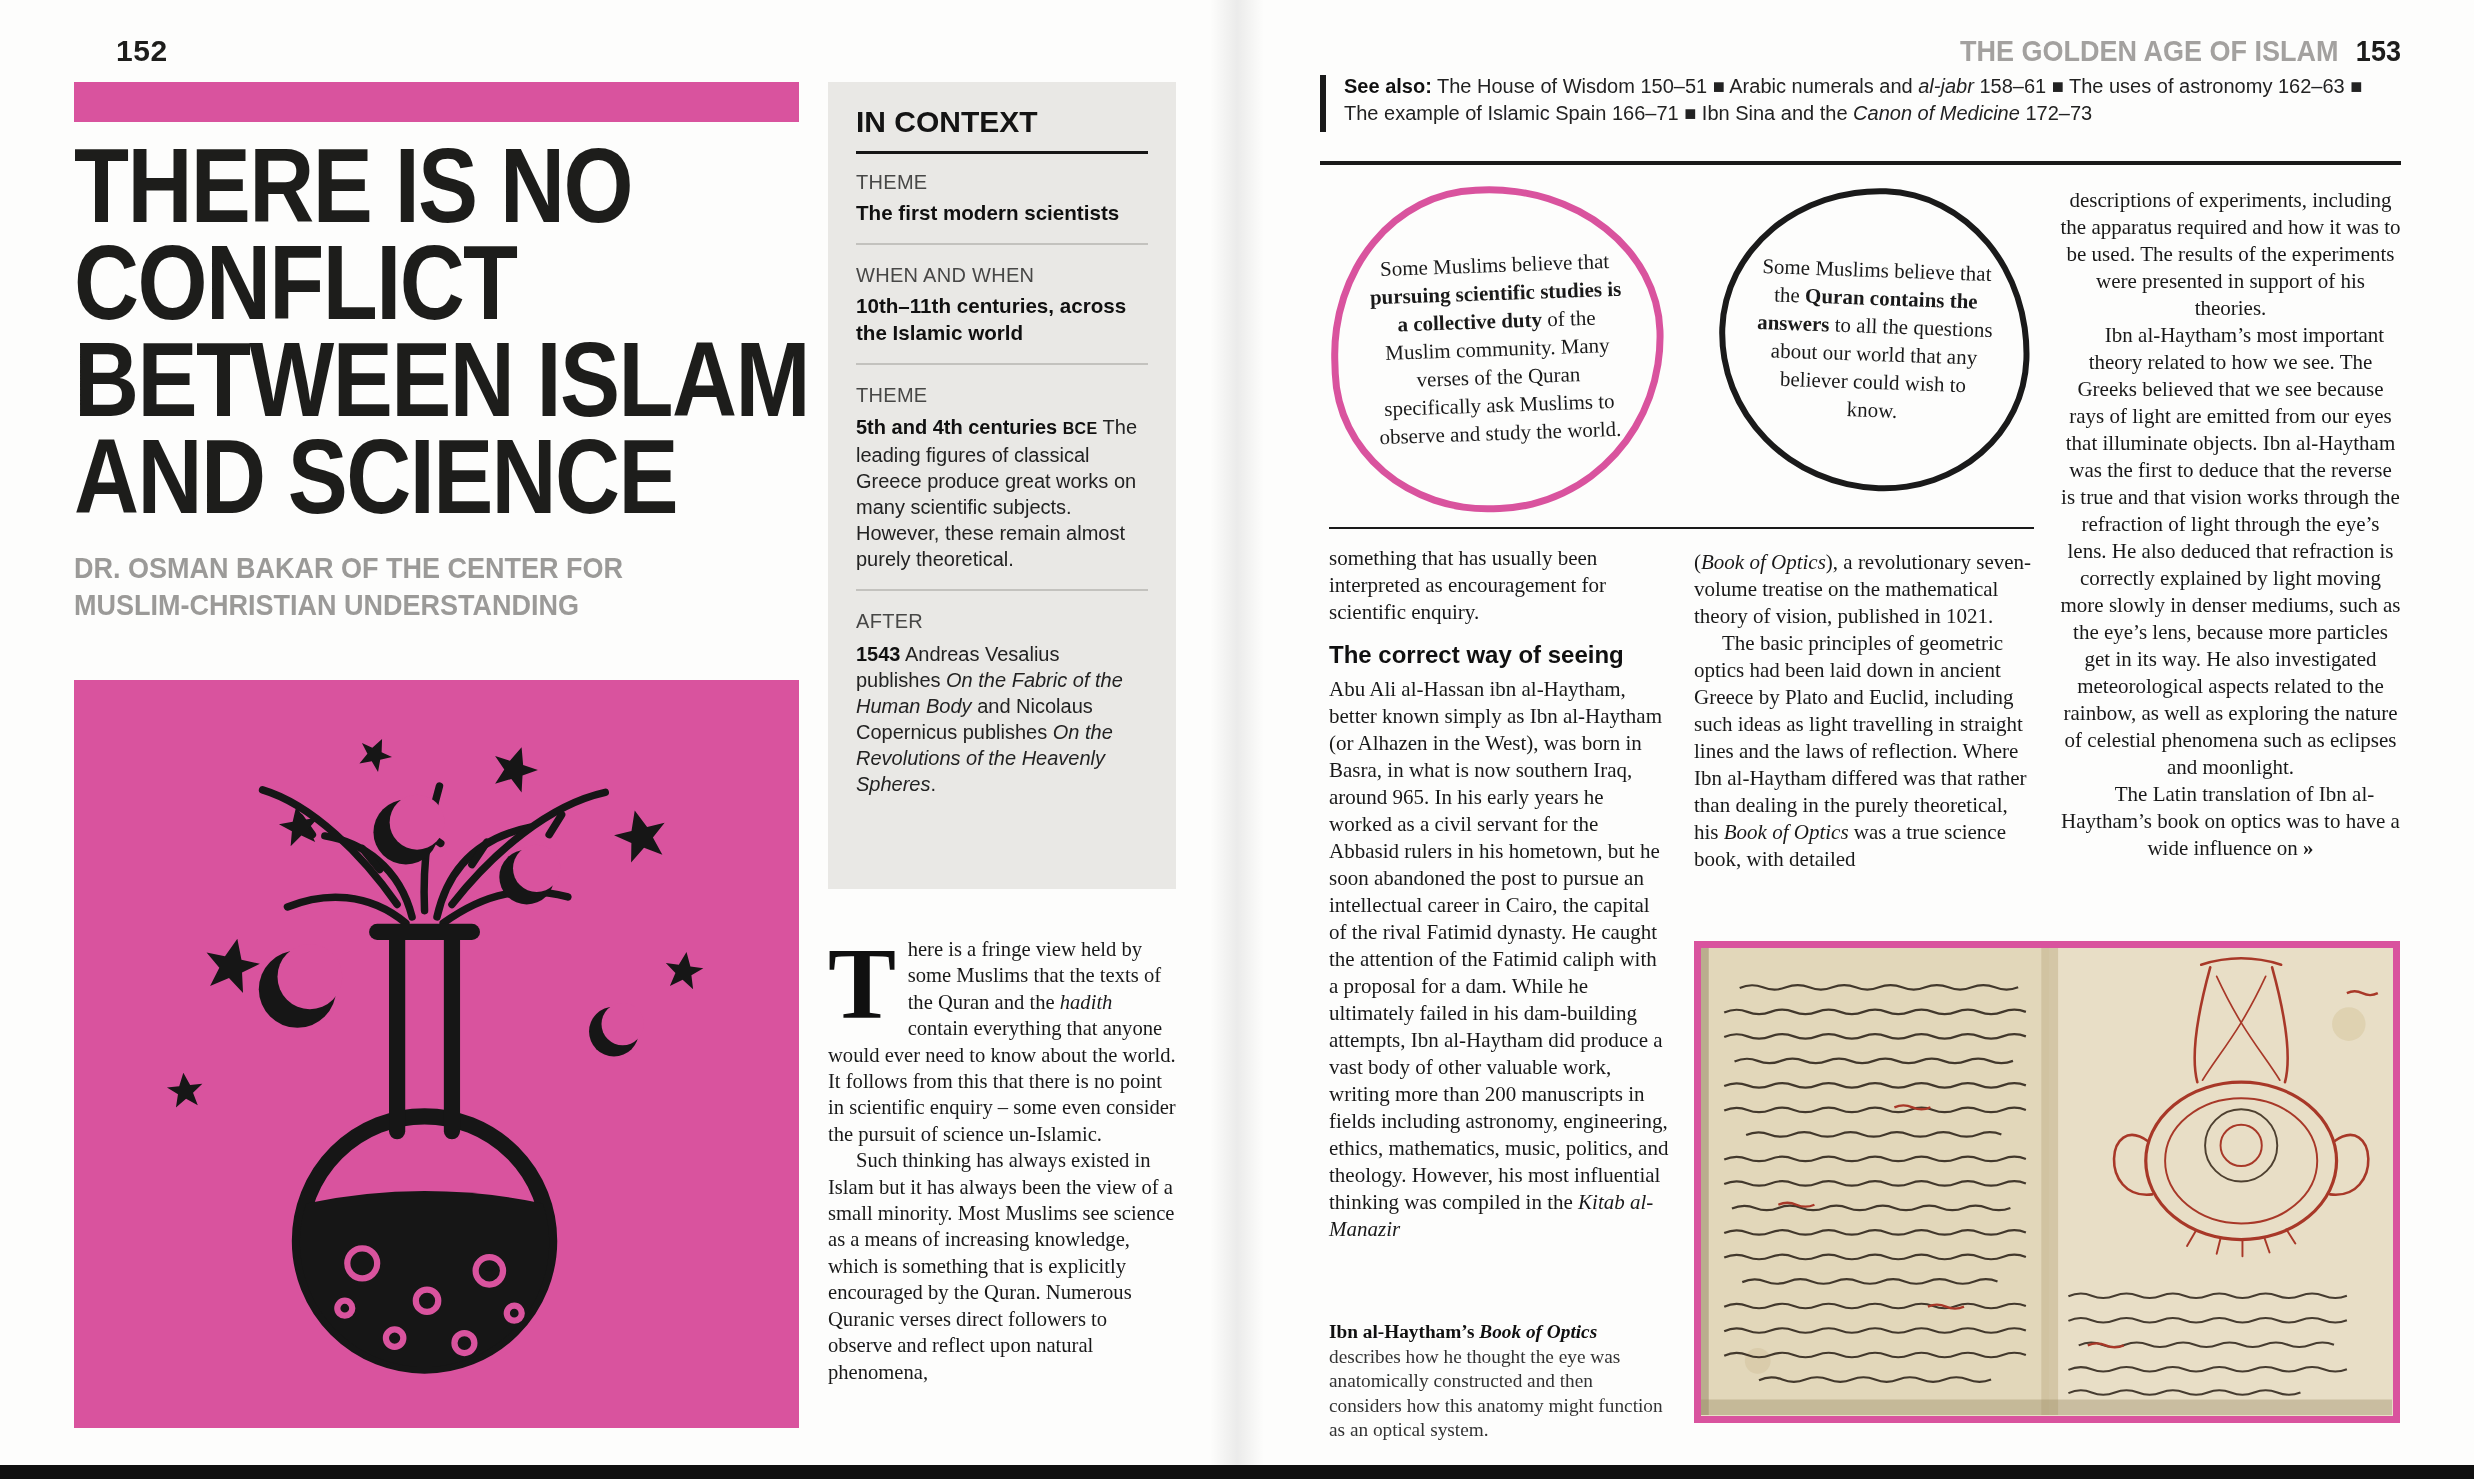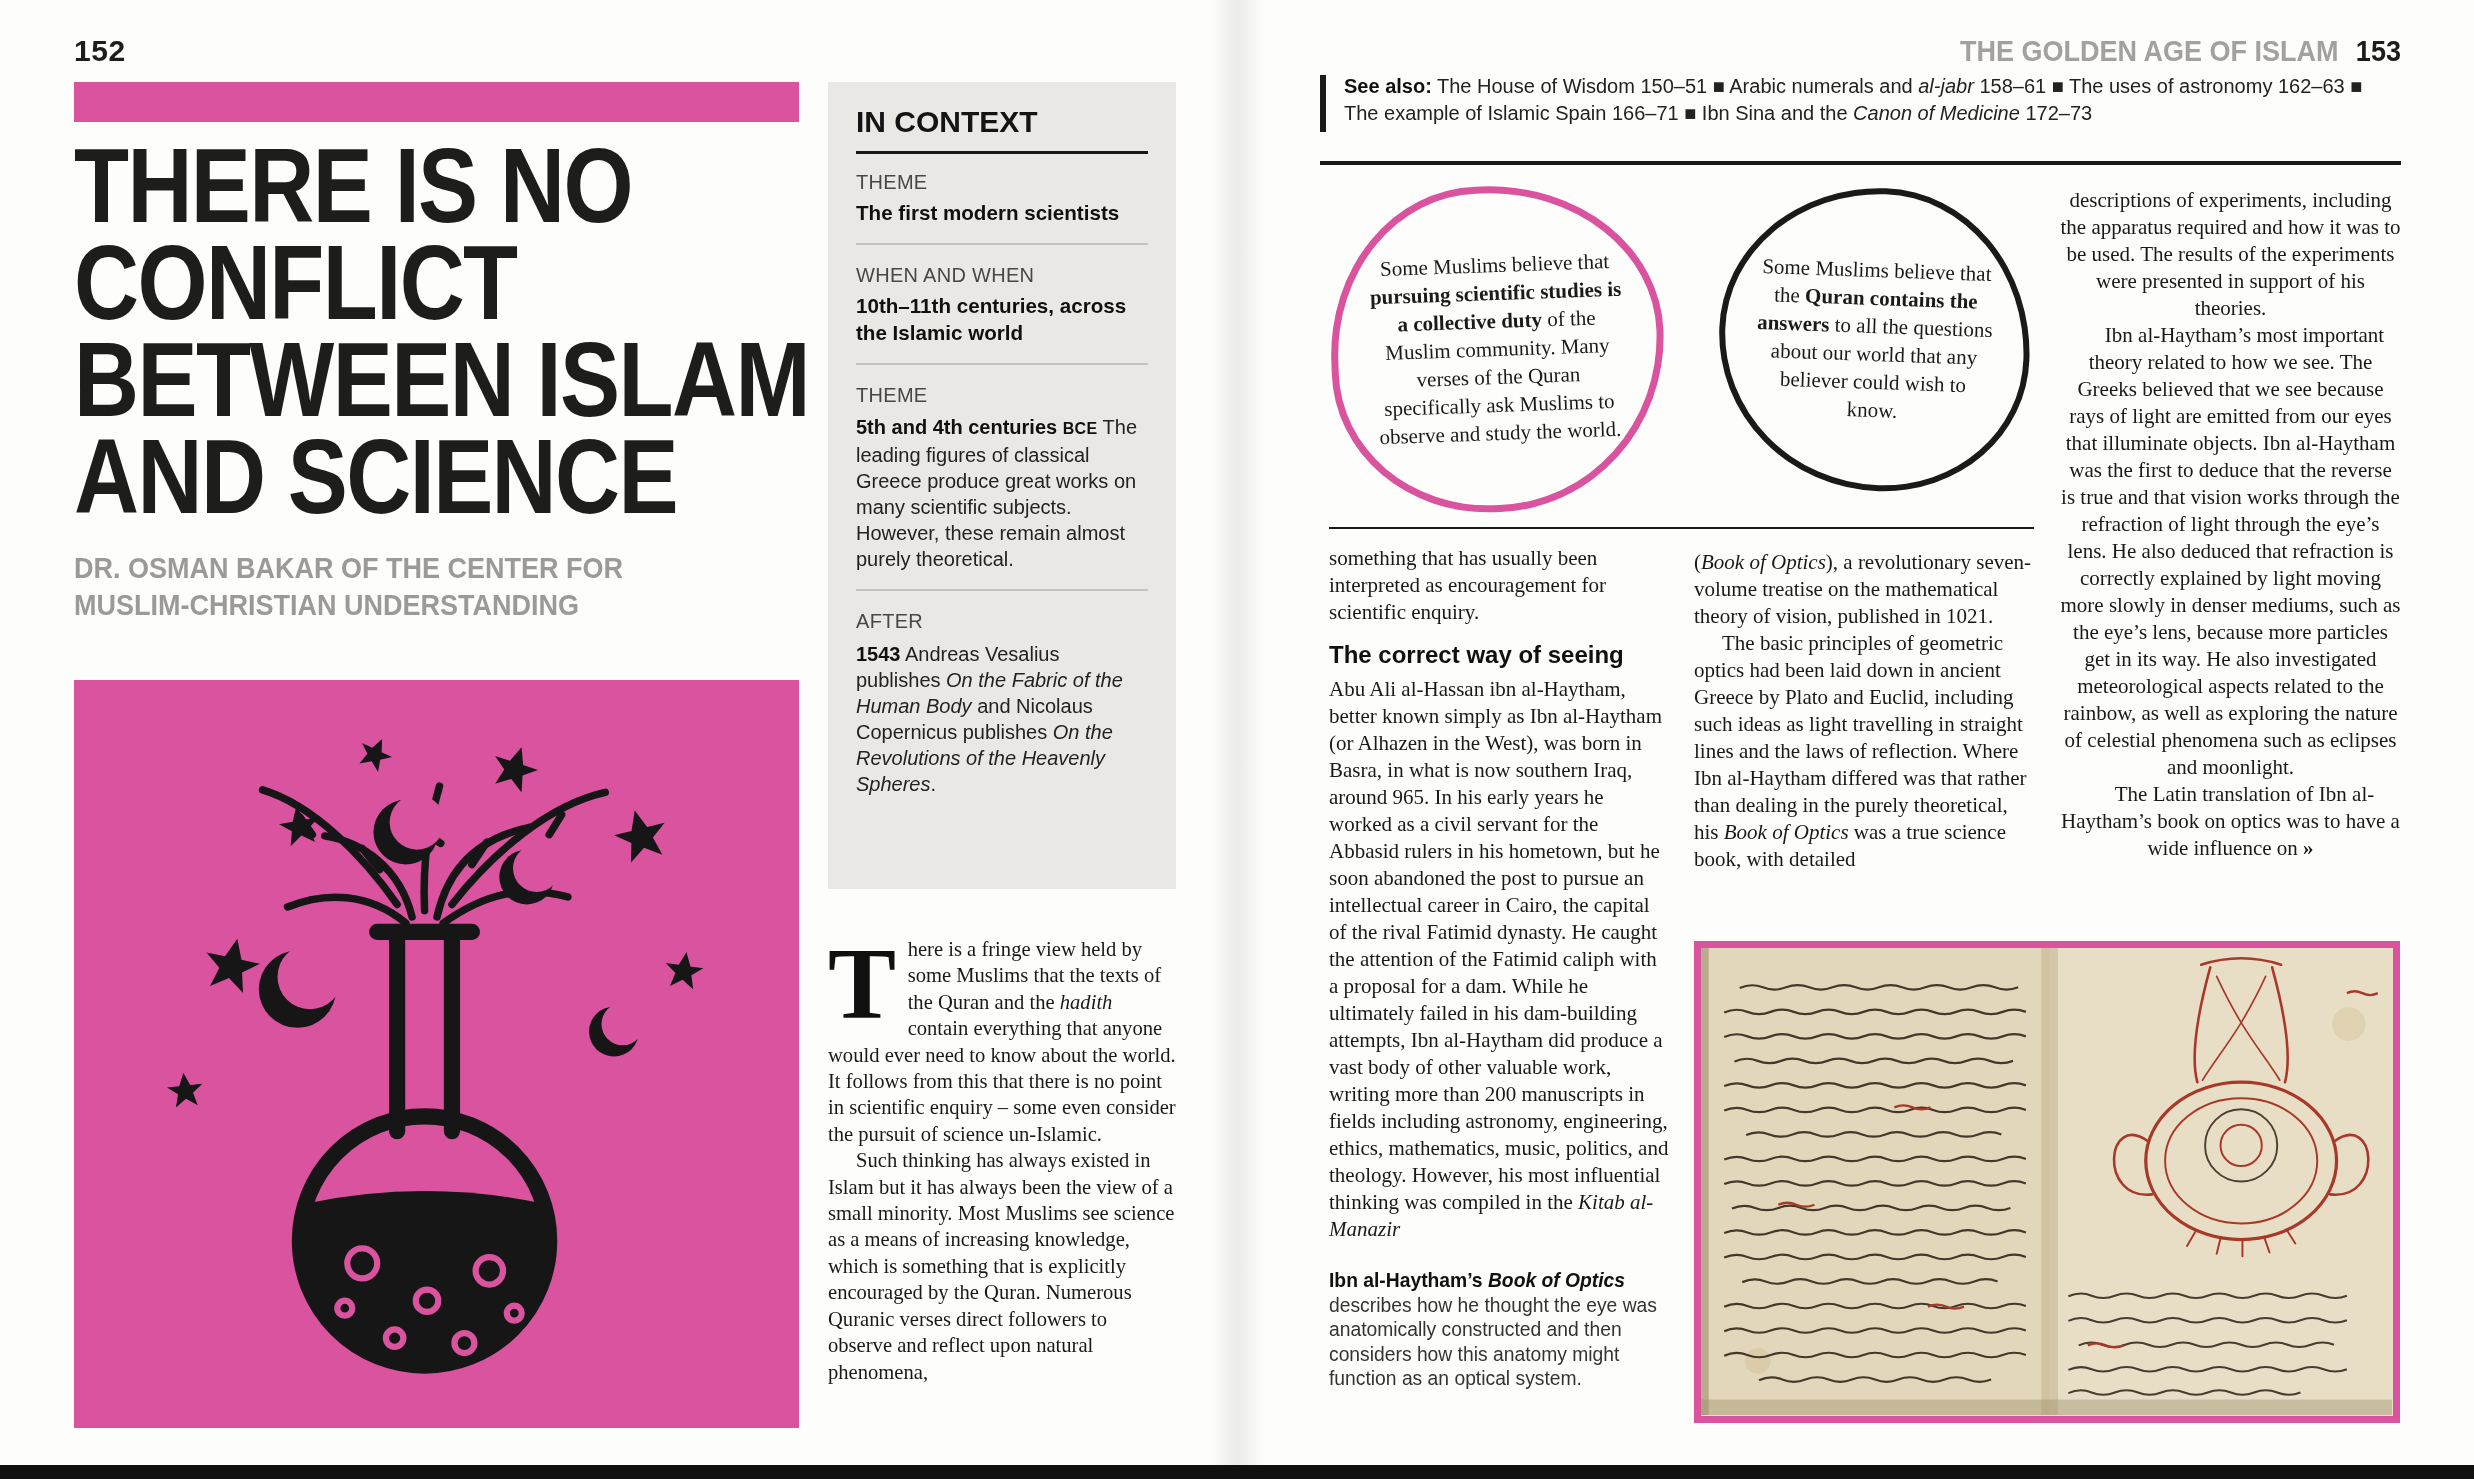--- a/index.html
+++ b/index.html
@@ -6,21 +6,21 @@
     --pink:#d9539e; --ink:#1d1d1b; --gray:#9b9a98; --ctx-bg:#e9e8e5;
     --cream:#e8dec6; --manus-red:#a83828;
   }
   *{box-sizing:border-box;}
   body{margin:0;background:#2b2b2b;}
   .spread{position:relative;width:2475px;height:1480px;background:#fdfdfc;overflow:hidden;
           font-family:"Liberation Sans",sans-serif;}
   .abs{position:absolute;}
   p{margin:0;}
 
-  .folio{font:900 30px "Liberation Sans",sans-serif;letter-spacing:0.6px;color:var(--ink);}
+  .folio{font:900 30px "Liberation Sans",sans-serif;letter-spacing:0.6px;color:var(--ink);margin-left:42px;}
   .pinkbar{background:var(--pink);}
   .headline{font:900 106px/97px "Liberation Sans",sans-serif;letter-spacing:-1.9px;color:var(--ink);
             transform:scaleX(.85);transform-origin:0 0;white-space:nowrap;}
   .subtitle{font:900 30px/37px "Liberation Sans",sans-serif;color:var(--gray);
             transform:scaleX(.9);transform-origin:0 0;white-space:nowrap;}
   .runhead{font:900 30px "Liberation Sans",sans-serif;color:#a3a19f;transform:scaleX(.9);
            transform-origin:100% 0;white-space:nowrap;text-align:right;}
   .runhead .folio-num{color:var(--ink);margin-left:19.3px;}
 
   .ctx-box{background:var(--ctx-bg);padding:23px 28px;}
@@ -188,21 +188,21 @@
     <p>(<i>Book of Optics</i>), a revolutionary seven-volume treatise on the mathematical theory of vision, published in 1021.</p>
     <p class="indent">The basic principles of geometric optics had been laid down in ancient Greece by Plato and Euclid, including such ideas as light travelling in straight lines and the laws of reflection. Where Ibn al-Haytham differed was that rather than dealing in the purely theoretical, his <i>Book of Optics</i> was a true science book, with detailed</p>
   </div>
 
   <div class="abs serif-col" style="left:2060px;top:187px;width:341px;text-align:center;">
     <p>descriptions of experiments, including the apparatus required and how it was to be used. The results of the experiments were presented in support of his theories.</p>
     <p class="indent">Ibn al-Haytham’s most important theory related to how we see. The Greeks believed that we see because rays of light are emitted from our eyes that illuminate objects. Ibn al-Haytham was the first to deduce that the reverse is true and that vision works through the refraction of light through the eye’s lens. He also deduced that refraction is correctly explained by light moving more slowly in denser mediums, such as the eye’s lens, because more particles get in its way. He also investigated meteorological aspects related to the rainbow, as well as exploring the nature of celestial phenomena such as eclipses and moonlight.</p>
     <p class="indent">The Latin translation of Ibn al-Haytham’s book on optics was to have a wide influence on <b>»</b></p>
   </div>
 
-  <div class="abs caption" style="left:1329px;top:1269px;width:340px;"><b>Ibn al-Haytham’s <i>Book of Optics</i></b> describes how he thought the eye was anatomically constructed and then considers how this anatomy might function as an optical system.</div>
+  <div class="abs caption" style="left:1329px;top:1320px;width:340px;font-family:Liberation Serif, serif;"><b>Ibn al-Haytham’s <i>Book of Optics</i></b> describes how he thought the eye was anatomically constructed and then considers how this anatomy might function as an optical system.</div>
 
   <div class="abs photo" style="left:1694px;top:941px;width:706px;height:482px;">
     <svg width="691" height="467" viewBox="0 0 1072 724" preserveAspectRatio="none">
       <rect x="0" y="0" width="1072" height="724" fill="#e8dec6"></rect>
       <rect x="0" y="0" width="540" height="724" fill="#e2d7ba"></rect>
       <rect x="528" y="0" width="26" height="724" fill="#c3b28d" opacity="0.55"></rect>
       <rect x="0" y="0" width="12" height="724" fill="#8a7a58" opacity="0.45"></rect>
       <rect x="0" y="700" width="1072" height="24" fill="#9c8c66" opacity="0.4"></rect>
       <circle cx="1005" cy="118" r="26" fill="#d8c9a4" opacity="0.6"></circle>
       <circle cx="88" cy="640" r="20" fill="#d2c29c" opacity="0.5"></circle>

